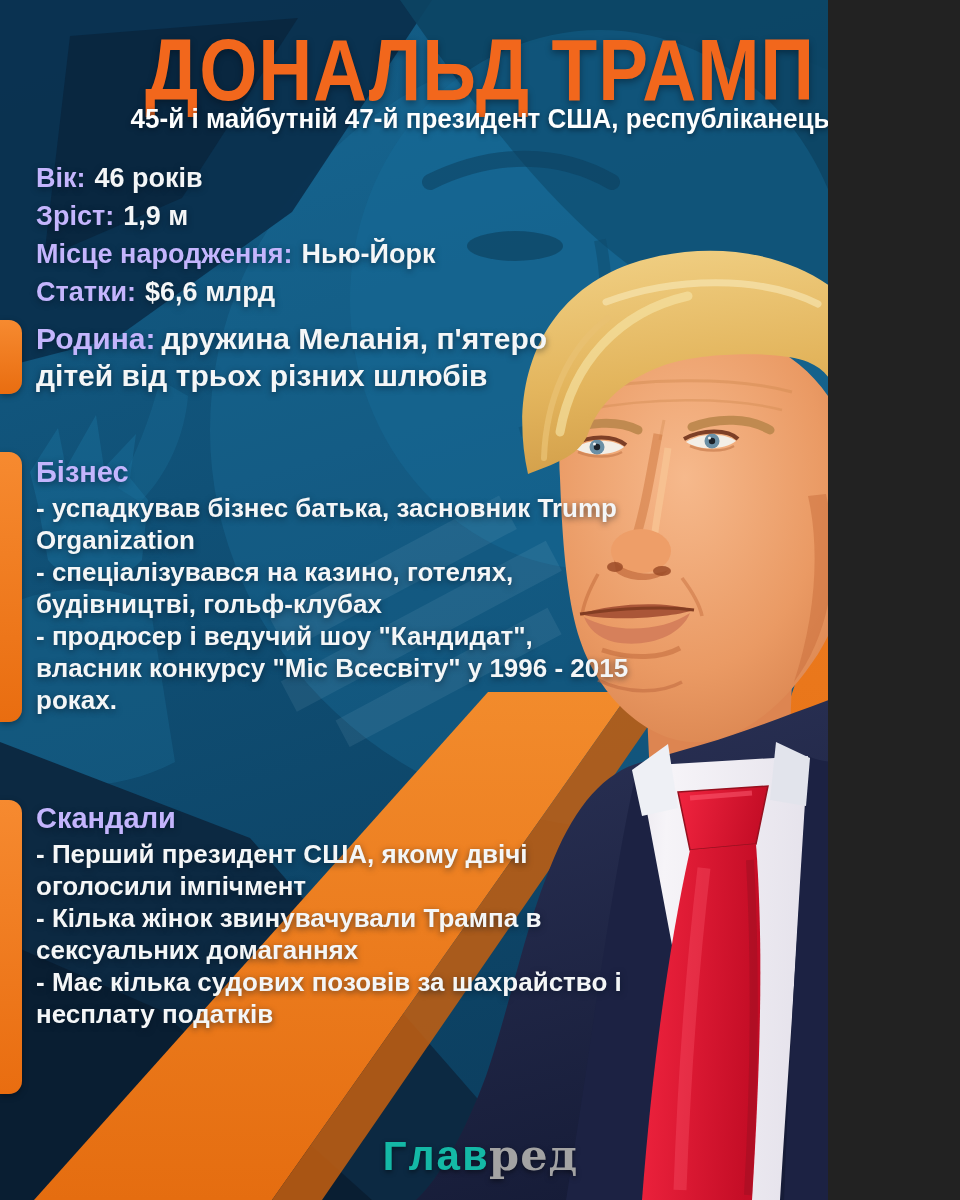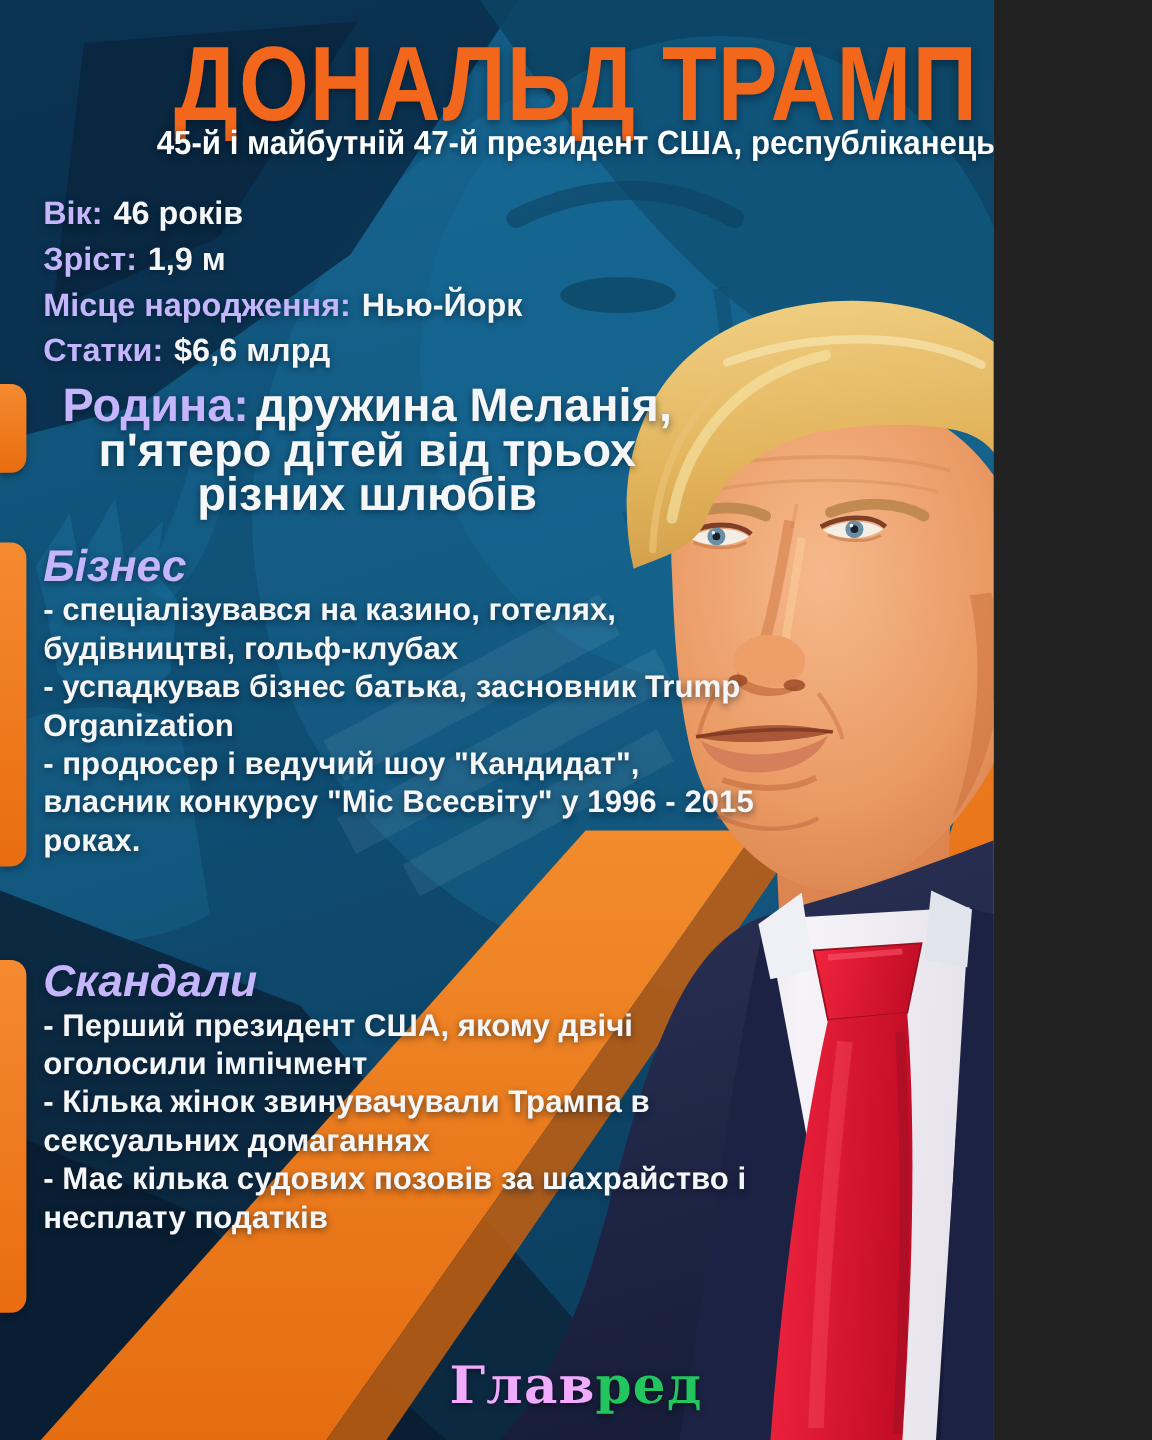--- a/index.html
+++ b/index.html
@@ -19,45 +19,45 @@
     text-shadow:0 3px 8px rgba(0,10,20,.4);white-space:nowrap;
   }
   .subtitle{
     position:absolute;top:103px;left:0;width:960px;text-align:center;
     font-size:28px;font-weight:bold;color:#fdfefe;
     transform:scaleX(.93);transform-origin:50% 50%;white-space:nowrap;
     text-shadow:0 2px 6px rgba(3,18,33,.6);
   }
   .facts{top:159px;left:36px;width:540px;font-size:27px;line-height:38px;}
   .fact-row .gold{margin-right:9px;}
-  .family{top:320px;left:36px;width:540px;font-size:39px;line-height:37px;text-align:center;}
+  .family{top:320px;left:36px;width:540px;font-size:30px;line-height:37px;}
   .family .gold{margin-right:6px;}
   .section p{margin:0;}
-  .sec-heading{font-size:37px;line-height:36px;margin:0 0 2px 0;font-style:italic;}
+  .sec-heading{font-size:29px;line-height:36px;margin:0 0 2px 0;}
   .business{top:454px;left:36px;width:600px;font-size:26px;line-height:32px;}
   .scandals{top:800px;left:36px;width:600px;font-size:26px;line-height:32px;}
   .pill{
     position:absolute;left:0;width:22px;
     background:linear-gradient(180deg,#f68a30,#e96d10);
     border-radius:0 13px 13px 0;
     box-shadow:0 2px 6px rgba(0,0,0,.35);
     z-index:4;
   }
   .pill-family{top:320px;height:74px;}
   .pill-business{top:452px;height:270px;}
   .pill-scandals{top:800px;height:294px;}
   .z5{z-index:5;}
   .logo{
     position:absolute;top:1130px;left:0;width:960px;text-align:center;
     font-family:"DejaVu Serif","Liberation Serif",serif;font-weight:bold;
     font-size:43px;letter-spacing:1px;z-index:6;
     text-shadow:0 2px 5px rgba(0,0,0,.5);
   }
-  .logo-white{color:#f0abfc;}
-  .logo-orange{color:#22c55e;}
+  .logo-white{color:#14b8a6;font-family:Liberation Mono, monospace;}
+  .logo-orange{color:#a3a3a3;}
 </style>
 </head>
 <body>
 
 <div class="canvas">
 
   <svg class="art" viewBox="0 0 960 1200" aria-hidden="true">
     <defs>
       <linearGradient id="bgGrad" x1="0" y1="0" x2="0.25" y2="1">
         <stop offset="0" stop-color="#14608a"></stop>
@@ -252,22 +252,22 @@
       <span class="gold">Статки:</span><span>$6,6 млрд</span>
     </div>
   </div>
 
   <div class="txt family z5">
     <span class="gold">Родина:</span><span>дружина Меланія, п'ятеро дітей від трьох різних шлюбів</span>
   </div>
 
   <div class="txt section business z5">
     <div class="sec-heading gold">Бізнес</div>
+    <p>- успадкував бізнес батька, засновник Trump Organization</p>
     <p>- спеціалізувався на казино, готелях, будівництві, гольф-клубах</p>
-    <p>- успадкував бізнес батька, засновник Trump Organization</p>
     <p>- продюсер і ведучий шоу "Кандидат", власник конкурсу "Міс Всесвіту" у 1996 - 2015 роках.</p>
   </div>
 
   <div class="txt section scandals z5">
     <div class="sec-heading gold">Скандали</div>
     <p>- Перший президент США, якому двічі оголосили імпічмент</p>
     <p>- Кілька жінок звинувачували Трампа в сексуальних домаганнях</p>
     <p>- Має кілька судових позовів за шахрайство і несплату податків</p>
   </div>
 

